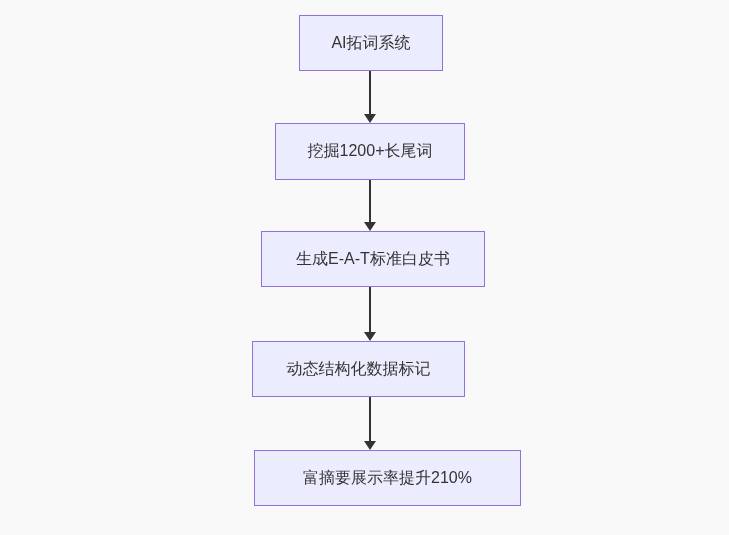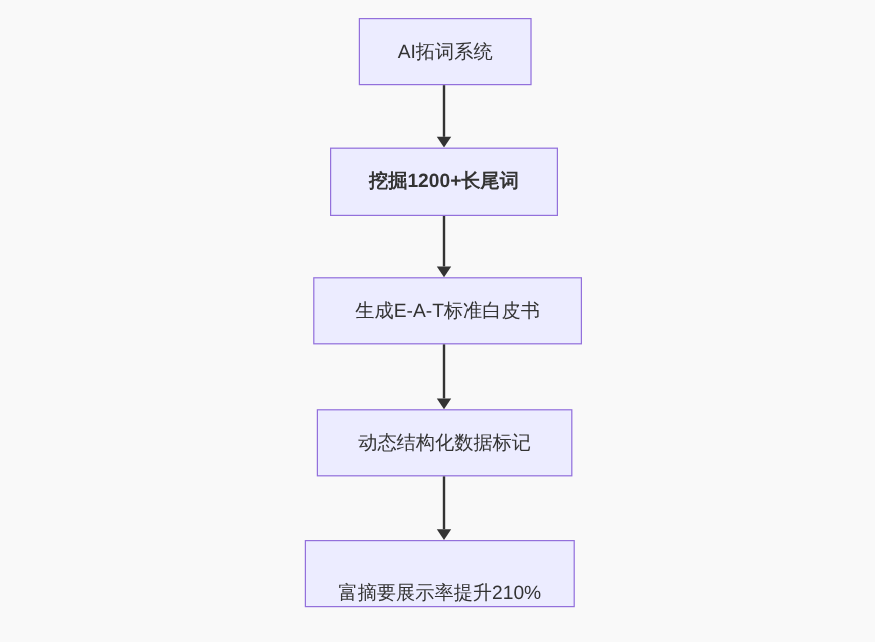--- a/index.html
+++ b/index.html
@@ -25,24 +25,24 @@
     border: 1px solid var(--node-border, #9370DB);
     color: var(--text, #333333);
     font-size: 16px;
     display: flex;
     align-items: center;
     justify-content: center;
     text-align: center;
     white-space: nowrap;
   }
   .n1 { left: 299px; top: 15px;  width: 144px; height: 56px; }
-  .n2 { left: 275px; top: 123px; width: 190px; height: 57px; font-weight: bold; }
+  .n2 { left: 275px; top: 123px; width: 190px; height: 57px; }
   .n3 { left: 261px; top: 231px; width: 224px; height: 56px; }
-  .n4 { left: 264px; top: 341px; width: 213px; height: 56px; }
-  .n5 { left: 254px; top: 450px; width: 225px; height: 56px; align-items: flex-end; }
+  .n4 { left: 252px; top: 341px; width: 213px; height: 56px; }
+  .n5 { left: 254px; top: 450px; width: 267px; height: 56px; }
 
   .edge {
     position: absolute;
     left: 364px;            
     width: 12px;
     display: flex;
     flex-direction: column;
     align-items: center;
   }
   .e1 { top: 71px;  height: 52px; }

